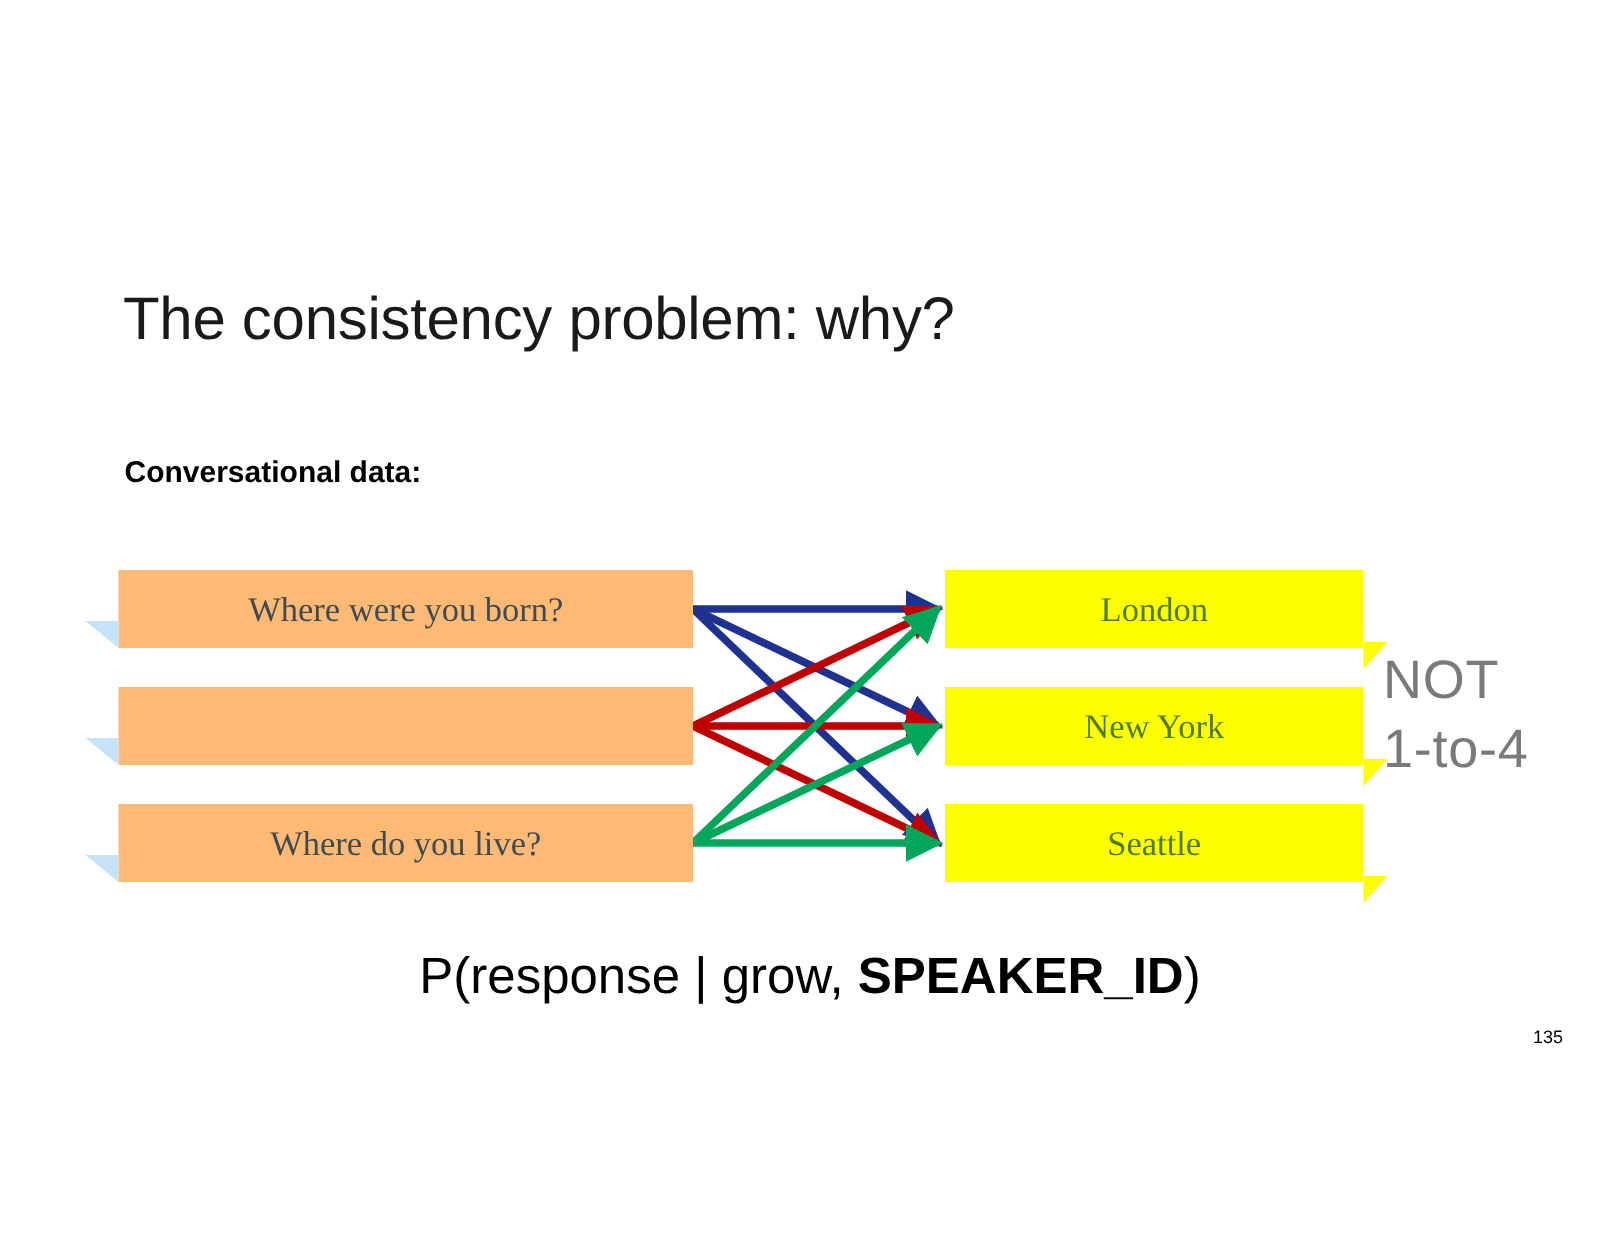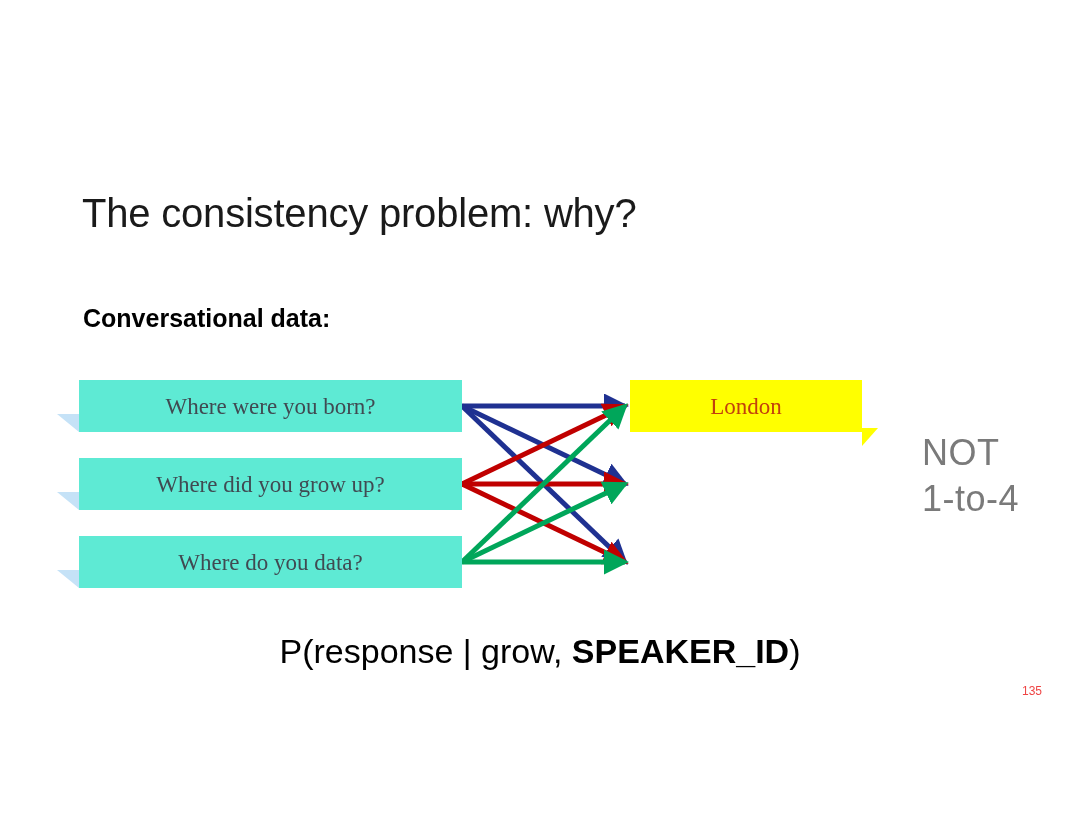--- a/index.html
+++ b/index.html
@@ -31,21 +31,21 @@
     white-space: nowrap;
     margin-top: 16px;
   }
 
   
   #subtitle {
     position: absolute;
     left: 83px;
     top: 304px;
     font-family: "Liberation Sans", sans-serif;
-    font-size: 25px;
+    font-size: 20px;
     font-weight: bold;
     color: #000000;
     white-space: nowrap;
   }
 
   
   #diagram {
     position: absolute;
     left: 0;
     top: 0;
@@ -66,38 +66,38 @@
     font-size: 23px;
     line-height: 1;
   }
   .bubble .bubble-text {
     position: relative;
     z-index: 2;
   }
   .bubble-left {
     left: 79px;
     width: 383px;
-    background: #5eead4;
+    background: #fdba74;
     color: #404a52;
   }
   .bubble-left .tail {
     position: absolute;
     left: -22px;
     bottom: 0px;
     width: 0;
     height: 0;
     border-style: solid;
     border-width: 0 22px 18px 0;
     border-color: transparent #c5e2f7 transparent transparent;
   }
   .bubble-right {
     left: 630px;
-    width: 232px;
+    width: 279px;
     background: #ffff00;
-    color: #c2410c;
+    color: #4d7c0f;
   }
   .bubble-right .tail {
     position: absolute;
     right: -16px;
     bottom: -14px;
     width: 0;
     height: 0;
     border-style: solid;
     border-width: 18px 16px 0 0;
     border-color: #ffff00 transparent transparent transparent;
@@ -143,21 +143,21 @@
   }
   #formula .bold { font-weight: bold; text-align: right; }
 
   
   #page-number {
     position: absolute;
     left: 1022px;
     top: 684px;
     font-family: "Liberation Sans", sans-serif;
     font-size: 12px;
-    color: #ef4444;
+    color: #000000;
   }
 </style>
 </head>
 <body>
 
 <div id="slide">
 
   <div id="slide-title">The consistency problem: why?</div>
 
   <div id="subtitle">Conversational data:</div>
@@ -189,30 +189,37 @@
       <line x1="462" y1="562" x2="625" y2="484" stroke="#00a65a" stroke-width="5" marker-end="url(#ah-green)"></line>
       <line x1="462" y1="562" x2="625" y2="562" stroke="#00a65a" stroke-width="5" marker-end="url(#ah-green)"></line>
     </svg>
 
     <div class="bubble bubble-left row1">
       <span class="tail"></span>
       <span class="bubble-text">Where were you born?</span>
     </div>
     <div class="bubble bubble-left row2">
       <span class="tail"></span>
-      <span class="bubble-text">Where did you grow up?</span>
     </div>
     <div class="bubble bubble-left row3">
       <span class="tail"></span>
-      <span class="bubble-text">Where do you data?</span>
+      <span class="bubble-text">Where do you live?</span>
     </div>
 
     <div class="bubble bubble-right row1">
       <span class="tail"></span>
       <span class="bubble-text">London</span>
+    </div>
+    <div class="bubble bubble-right row2">
+      <span class="tail"></span>
+      <span class="bubble-text">New York</span>
+    </div>
+    <div class="bubble bubble-right row3">
+      <span class="tail"></span>
+      <span class="bubble-text">Seattle</span>
     </div>
 
   </div>
 
   <div id="not-callout">
     <div>NOT</div>
     <div>1-to-4</div>
   </div>
 
   <div id="formula"><span>P(response | grow, </span><span class="bold">SPEAKER_ID</span><span>)</span></div>

